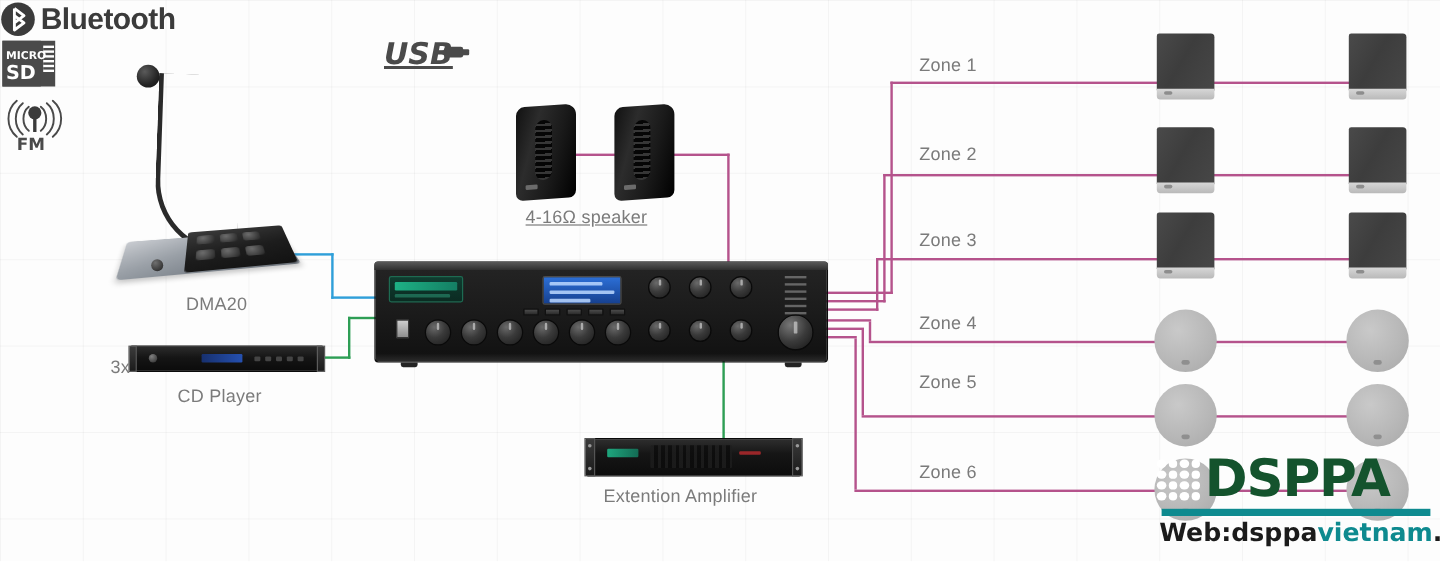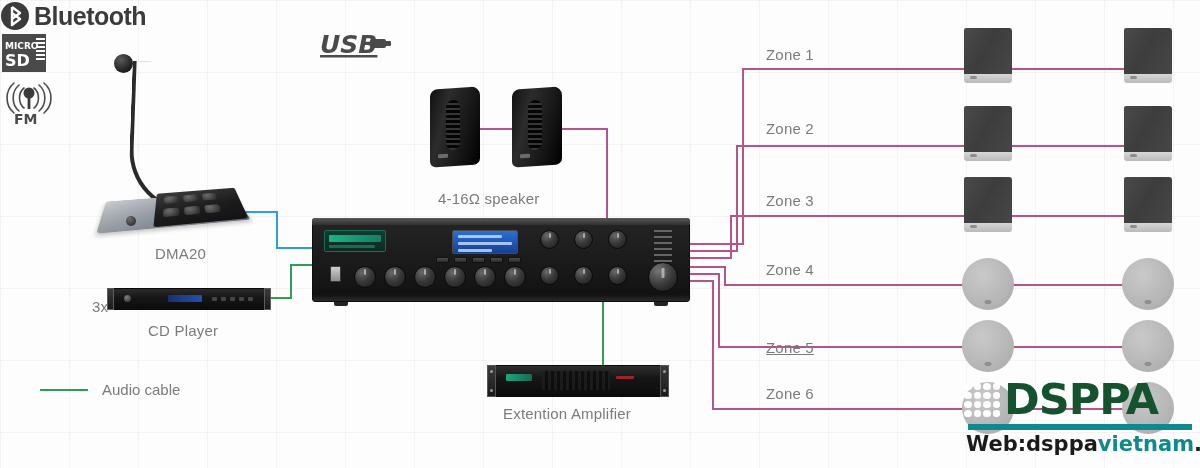--- a/index.html
+++ b/index.html
@@ -451,21 +451,21 @@
   <div class="angspk" style="left:430px; top:88px;">
     <div class="sbody"></div>
       <div class="grille"></div>
       <div class="badge"></div>
   </div>
   <div class="angspk" style="left:512px; top:88px;">
     <div class="sbody"></div>
       <div class="grille"></div>
       <div class="badge"></div>
   </div>
-  <div class="abs lbl" style="left:438px; top:190px;">4-16Ω speaker</div>
+  <div class="abs lbl" style="left:438px; top:173px;text-decoration:underline;">4-16Ω speaker</div>
 
   <div id="amp">
     <div class="chassis"></div>
     <div class="topedge"></div>
     <div class="brandpanel">
       <div class="bt"></div>
         <div class="bt2"></div>
     </div>
     <div class="lcd">
       <div class="ln" style="top:4px;  width:44px;"></div>
@@ -520,21 +520,21 @@
         <div class="screw" style="right:2px; top:4px;"></div>
         <div class="screw" style="right:2px; bottom:4px;"></div>
       </div>
   </div>
   <div class="abs lbl" style="left:503px; top:405px;">Extention Amplifier</div>
 
   <div class="abs lbl" style="left:766px; top:46px;">Zone 1</div>
   <div class="abs lbl" style="left:766px; top:120px;">Zone 2</div>
   <div class="abs lbl" style="left:766px; top:192px;">Zone 3</div>
   <div class="abs lbl" style="left:766px; top:261px;">Zone 4</div>
-  <div class="abs lbl" style="left:766px; top:339px;text-decoration:underline;">Zone 5</div>
+  <div class="abs lbl" style="left:766px; top:310px;">Zone 5</div>
   <div class="abs lbl" style="left:766px; top:385px;">Zone 6</div>
 
   <div class="wallspk" style="left:964px; top:28px;">
     <div class="body"></div>
       <div class="foot"></div>
       <div class="dot"></div>
   </div>
   <div class="wallspk" style="left:1124px; top:28px;">
     <div class="body"></div>
       <div class="foot"></div>
@@ -604,19 +604,15 @@
           <i></i>
           <i></i>
       </div>
       <div id="wm-text">DSPPA</div>
     </div>
     <div id="wm-bar"></div>
     <div id="wm-web"><span>Web:dsppa</span><span class="tealpart">vietnam</span><span>.com</span></div>
   </div>
 
   <div id="legend">
-    <div class="legend-row">
-      <span class="legend-swatch" style="background:#2e9e55;"></span>
-      <span class="legend-text">Audio cable</span>
-    </div>
   </div>
 
 </div>
 
 </body></html>

